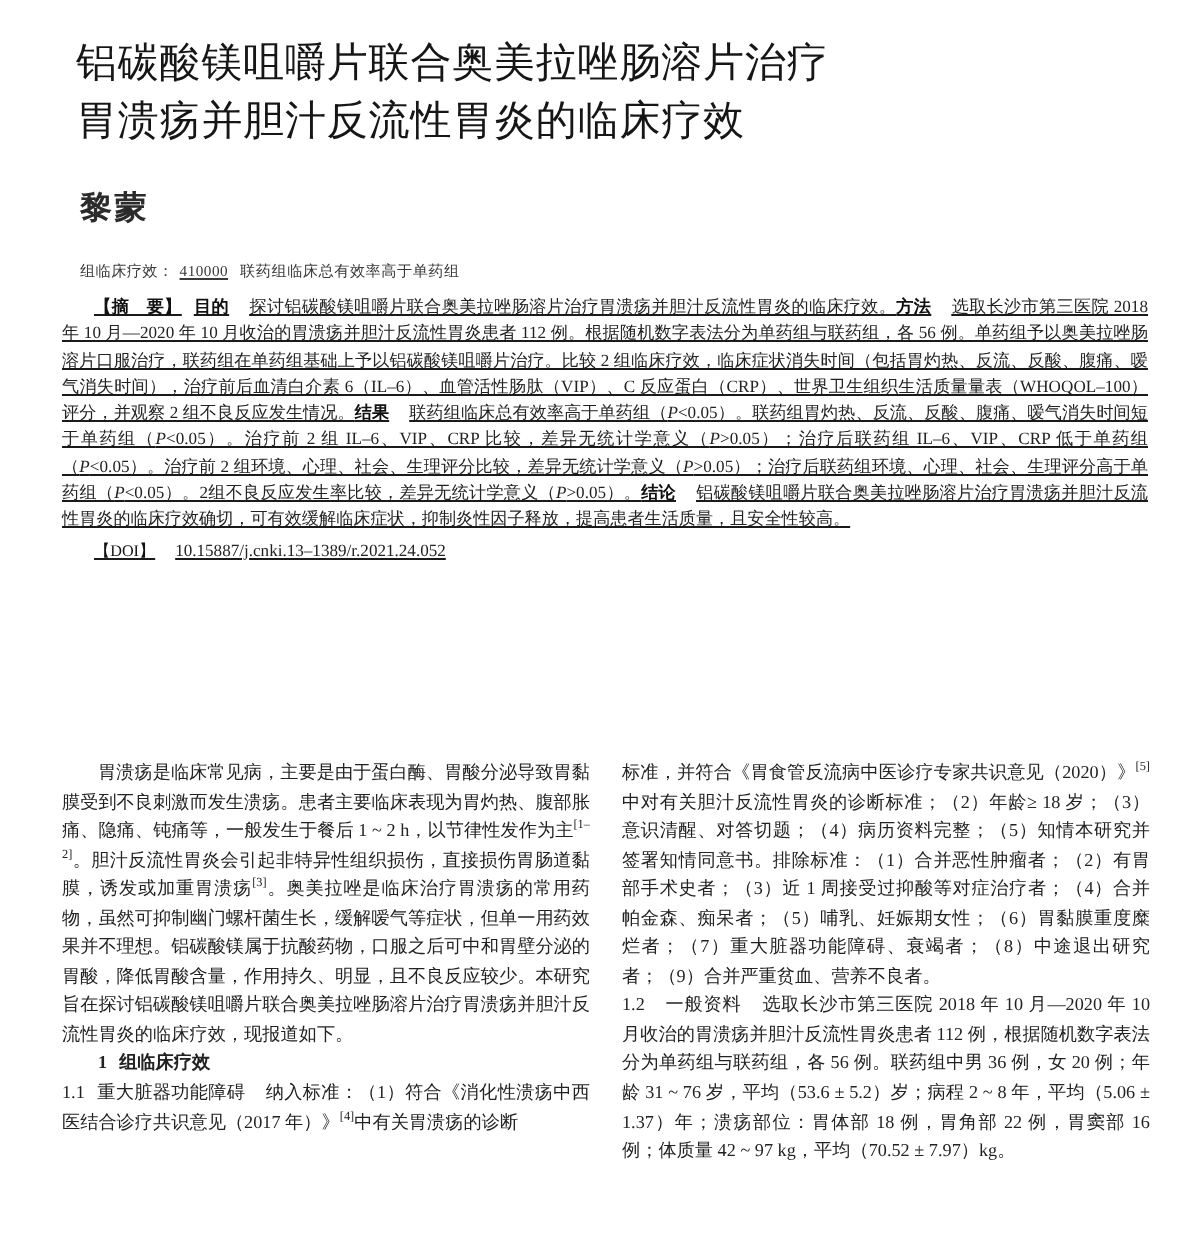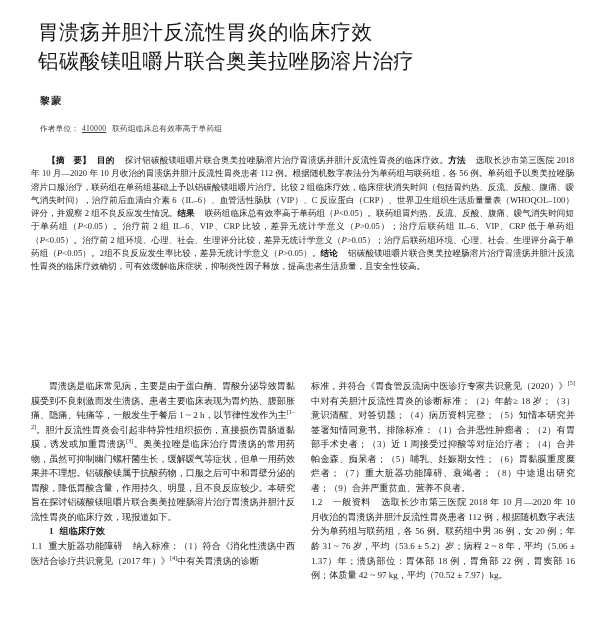--- a/index.html
+++ b/index.html
@@ -32,42 +32,43 @@
     font-size: 20.5px;
     line-height: 29px;
     font-weight: 500;
     letter-spacing: 0.4px;
     color: #161616;
     white-space: nowrap;
   }
 
   .author-name {
     margin: 18px 0 0 2px;
-    font-size: 10px;
+    font-size: 16px;
     font-weight: 600;
     letter-spacing: 1.2px;
     color: #2b2b2b;
   }
 
   .affiliation {
     margin: 16px 0 0 2px;
     font-size: 7.6px;
     letter-spacing: 0.25px;
     color: #3a3a3a;
     white-space: nowrap;
   }
   .affil-label { letter-spacing: 0.2px; }
   .affil-zip { margin: 0 6px 0 3px; text-decoration: underline; }
 
   
   .abstract-block {
-    margin-top: 20px;
+    margin-top: 6px;
     padding: 0 26px 0 31px;
     text-align: justify;
     text-justify: inter-ideograph;
+    text-decoration: underline;
   }
   .abstract-para {
     font-size: 8.55px;
     line-height: 13.3px;
     color: #222;
     text-align: justify;
     text-indent: 0;
     letter-spacing: 0.02px;
     margin: 0;
   }
@@ -126,32 +127,33 @@
     vertical-align: super;
     line-height: 0;
   }
 </style>
 </head>
 <body>
 
 <div class="page">
 
   <div class="title-block">
+    <div class="title-line">铝碳酸镁咀嚼片联合奥美拉唑肠溶片治疗</div>
     <div class="title-line">胃溃疡并胆汁反流性胃炎的临床疗效</div>
-    <div class="title-line">铝碳酸镁咀嚼片联合奥美拉唑肠溶片治疗</div>
 
     <div class="author-name">黎蒙</div>
 
-    <div class="affiliation"><span class="affil-label">作者单位：</span><span class="affil-zip">410000</span><span>联药组临床总有效率高于单药组</span></div>
+    <div class="affiliation"><span class="affil-label">组临床疗效：</span><span class="affil-zip">410000</span><span>联药组临床总有效率高于单药组</span></div>
   </div>
 
   <div class="abstract-block">
     <p class="abstract-para"><span class="lead-indent"></span><span class="bk">【摘　要】</span><span class="sp-mid"></span><span class="bk">目的</span><span class="sp-wide"></span><span>探讨铝碳酸镁咀嚼片联合奥美拉唑肠溶片治疗胃溃疡并胆汁反流性胃炎的临床疗效。</span><span class="bk">方法</span><span class="sp-wide"></span><span>选取长沙市第三医院 2018 年 10 月—2020 年 10 月收治的胃溃疡并胆汁反流性胃炎患者 112 例。根据随机数字表法分为单药组与联药组，各 56 例。单药组予以奥美拉唑肠溶片口服治疗，联药组在单药组基础上予以铝碳酸镁咀嚼片治疗。比较 2 组临床疗效，临床症状消失时间（包括胃灼热、反流、反酸、腹痛、嗳气消失时间），治疗前后血清白介素 6（IL–6）、血管活性肠肽（VIP）、C 反应蛋白（CRP）、世界卫生组织生活质量量表（WHOQOL–100）评分，并观察 2 组不良反应发生情况。</span><span class="bk">结果</span><span class="sp-wide"></span><span>联药组临床总有效率高于单药组（</span><span class="ital">P</span><span>&lt;0.05）。联药组胃灼热、反流、反酸、腹痛、嗳气消失时间短于单药组（</span><span class="ital">P</span><span>&lt;0.05）。治疗前 2 组 IL–6、VIP、CRP 比较，差异无统计学意义（</span><span class="ital">P</span><span>&gt;0.05）；治疗后联药组 IL–6、VIP、CRP 低于单药组（</span><span class="ital">P</span><span>&lt;0.05）。治疗前 2 组环境、心理、社会、生理评分比较，差异无统计学意义（</span><span class="ital">P</span><span>&gt;0.05）；治疗后联药组环境、心理、社会、生理评分高于单药组（</span><span class="ital">P</span><span>&lt;0.05）。2组不良反应发生率比较，差异无统计学意义（</span><span class="ital">P</span><span>&gt;0.05）。</span><span class="bk">结论</span><span class="sp-wide"></span><span>铝碳酸镁咀嚼片联合奥美拉唑肠溶片治疗胃溃疡并胆汁反流性胃炎的临床疗效确切，可有效缓解临床症状，抑制炎性因子释放，提高患者生活质量，且安全性较高。</span></p>
 
 
+    <p class="doi-line"><span class="brack-bold doi-tag">【DOI】</span><span class="sp-wide"></span><span>10.15887/j.cnki.13–1389/r.2021.24.052</span></p>
   </div>
 
   <div class="body-cols">
 
     <div class="col">
       <p class="indent2"><span>胃溃疡是临床常见病，主要是由于蛋白酶、胃酸分泌导致胃黏膜受到不良刺激而发生溃疡。患者主要临床表现为胃灼热、腹部胀痛、隐痛、钝痛等，一般发生于餐后 1 ~ 2 h，以节律性发作为主</span><sup>[1–2]</sup><span>。胆汁反流性胃炎会引起非特异性组织损伤，直接损伤胃肠道黏膜，诱发或加重胃溃疡</span><sup>[3]</sup><span>。奥美拉唑是临床治疗胃溃疡的常用药物，虽然可抑制幽门螺杆菌生长，缓解嗳气等症状，但单一用药效果并不理想。铝碳酸镁属于抗酸药物，口服之后可中和胃壁分泌的胃酸，降低胃酸含量，作用持久、明显，且不良反应较少。本研究旨在探讨铝碳酸镁咀嚼片联合奥美拉唑肠溶片治疗胃溃疡并胆汁反流性胃炎的临床疗效，现报道如下。</span></p>
 
       <p class="sec-head"><span>1</span><span class="sp-mid"></span><span>组临床疗效</span></p>
 
       <p><span class="sub-head-num">1.1</span><span class="sp-mid"></span><span>重大脏器功能障碍</span><span class="sp-wide"></span><span>纳入标准：（1）符合《消化性溃疡中西医结合诊疗共识意见（2017 年）》</span><sup>[4]</sup><span>中有关胃溃疡的诊断</span></p>

